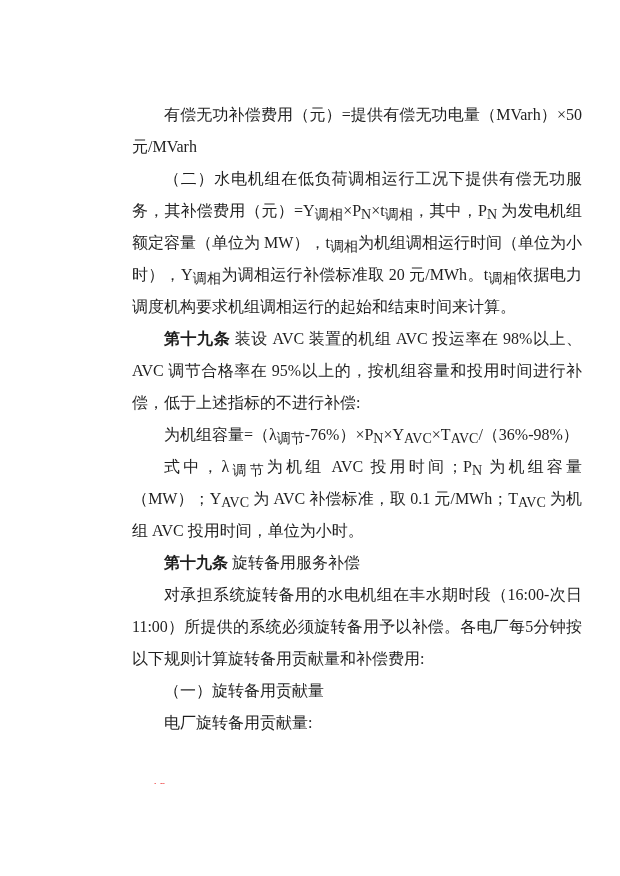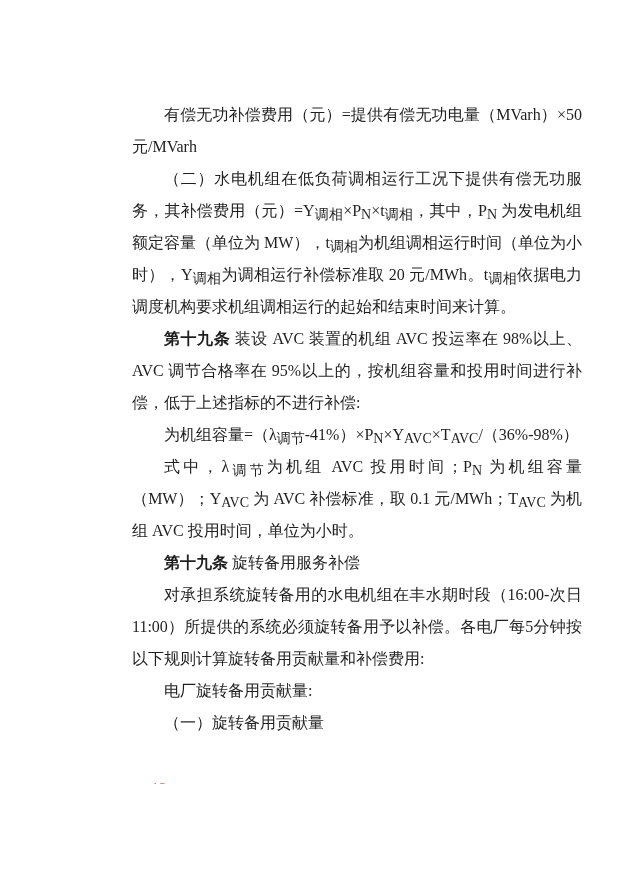--- a/index.html
+++ b/index.html
@@ -80,26 +80,26 @@
 </style>
 </head>
 <body>
 
 <div class="page">
 
   <div class="doc-body">
       <p class="para"><span>有偿无功补偿费用（元）=提供有偿无功电量（MVarh）×50 元/MVarh</span></p>
       <p class="para"><span>（二）水电机组在低负荷调相运行工况下提供有偿无功服务，其补偿费用（元）=Y</span><sub class="subscript">调相</sub><span>×P</span><sub class="subscript">N</sub><span>×t</span><sub class="subscript">调相</sub><span>，其中，P</span><sub class="subscript">N</sub><span> 为发电机组额定容量（单位为 MW），t</span><sub class="subscript">调相</sub><span>为机组调相运行时间（单位为小时），Y</span><sub class="subscript">调相</sub><span>为调相运行补偿标准取 20 元/MWh。t</span><sub class="subscript">调相</sub><span>依据电力调度机构要求机组调相运行的起始和结束时间来计算。</span></p>
       <p class="para"><span class="seg-bold">第十九条</span><span> 装设 AVC 装置的机组 AVC 投运率在 98%以上、AVC 调节合格率在 95%以上的，按机组容量和投用时间进行补偿，低于上述指标的不进行补偿:</span></p>
-      <p class="para"><span>为机组容量=（λ</span><sub class="subscript">调节</sub><span>-41%）×P</span><sub class="subscript">N</sub><span>×Y</span><sub class="subscript">AVC</sub><span>×T</span><sub class="subscript">AVC</sub><span>/（36%-98%）</span></p>
+      <p class="para"><span>为机组容量=（λ</span><sub class="subscript">调节</sub><span>-76%）×P</span><sub class="subscript">N</sub><span>×Y</span><sub class="subscript">AVC</sub><span>×T</span><sub class="subscript">AVC</sub><span>/（36%-98%）</span></p>
       <p class="para"><span>式中，λ</span><sub class="subscript">调节</sub><span>为机组 AVC 投用时间；P</span><sub class="subscript">N</sub><span> 为机组容量（MW）；Y</span><sub class="subscript">AVC</sub><span> 为 AVC 补偿标准，取 0.1 元/MWh；T</span><sub class="subscript">AVC</sub><span> 为机组 AVC 投用时间，单位为小时。</span></p>
       <p class="para"><span class="seg-bold">第十九条</span><span> 旋转备用服务补偿</span></p>
       <p class="para"><span>对承担系统旋转备用的水电机组在丰水期时段（16:00-次日11:00）所提供的系统必须旋转备用予以补偿。各电厂每5分钟按以下规则计算旋转备用贡献量和补偿费用:</span></p>
+      <p class="para"><span>（一）旋转备用贡献量</span></p>
       <p class="para"><span>电厂旋转备用贡献量:</span></p>
-      <p class="para"><span>（一）旋转备用贡献量</span></p>
     </div>
 
   <div class="page-number">— 12 —</div>
 
   <div class="logo" style="color: #0f766e;">
     <span class="logo-latin">ESCN</span>
     <span class="logo-cn">中国储能网</span>
   </div>
 
 </div>

